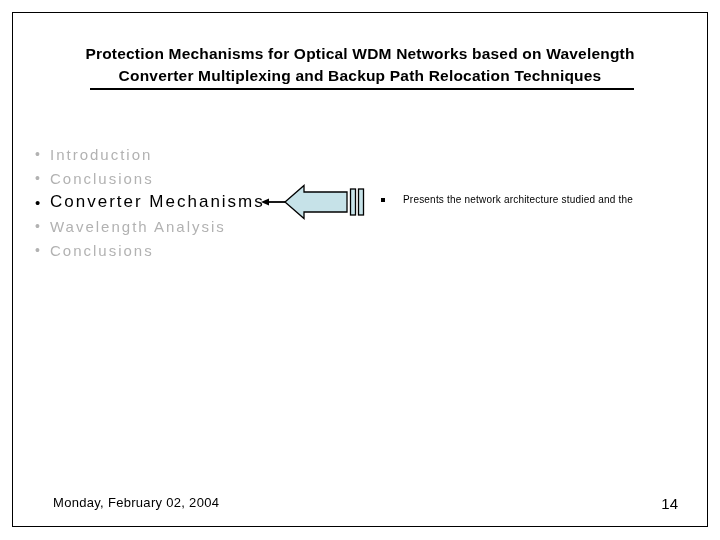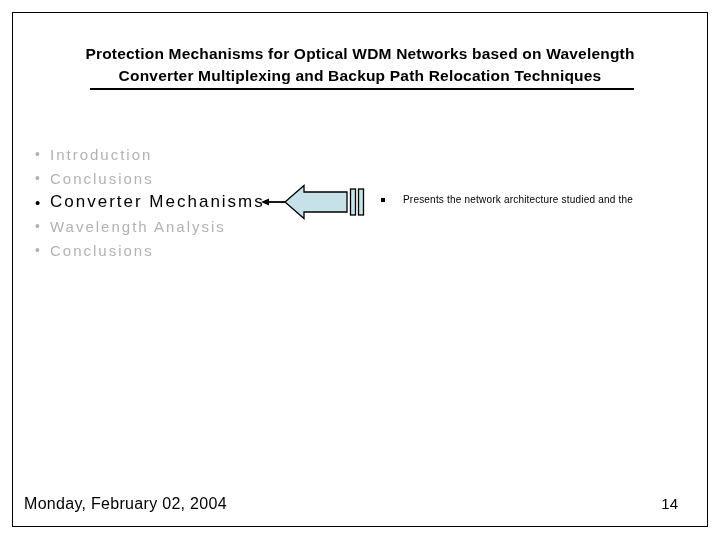--- a/index.html
+++ b/index.html
@@ -38,21 +38,21 @@
     display: flex; align-items: flex-start; gap: 10px;
   }
   .callout-bullet {
     width: 4px; height: 4px; background: var(--active-text, #000);
     margin-top: 5px; margin-right: 8px; flex: 0 0 auto;
   }
   .callout-text { font-size: 10px; line-height: 13px; color: var(--active-text, #000); letter-spacing: 0.2px; }
   .callout-text span { display: block; white-space: nowrap; }
 
   .footer-date {
-    position: absolute; left: 24px; top: 495px; font-size: 16px;
+    position: absolute; left: 53px; top: 495px; font-size: 13px;
     color: var(--active-text, #000); letter-spacing: 0.3px; white-space: nowrap;
   }
   .page-number {
     position: absolute; right: 42px; top: 495px; font-size: 15px;
     color: var(--active-text, #000); text-align: right;
   }
 </style>
 </head>
 <body>
 

